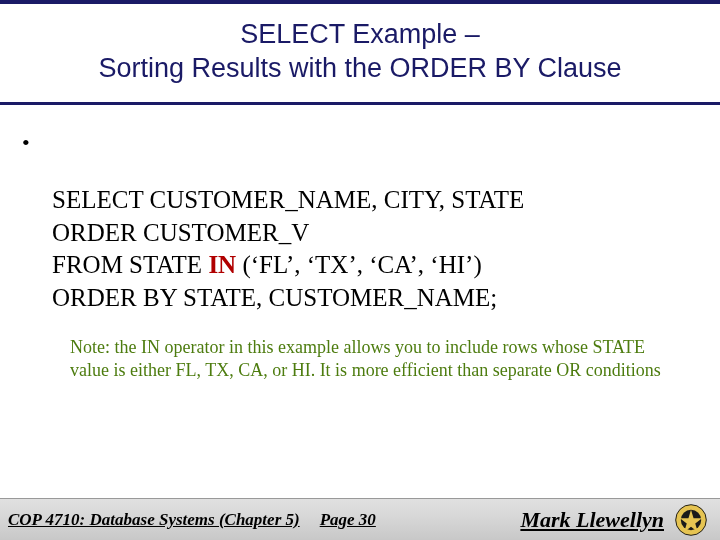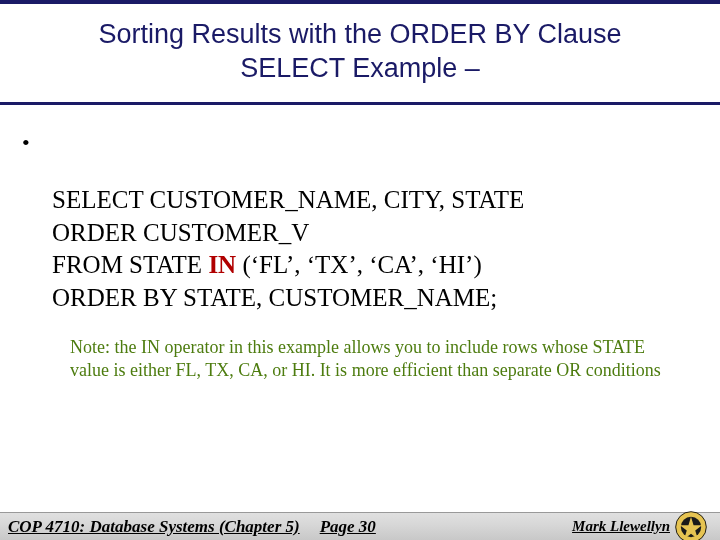--- a/index.html
+++ b/index.html
@@ -53,21 +53,21 @@
   .kw-in { color: #b00000; font-weight: bold; }
   .note-block {
     padding: 22px 38px 0 70px;
     font-size: 18px;
     color: #4d7c0f;
     line-height: 1.25;
   }
   .footer {
     position: absolute;
     left: 0; right: 0; bottom: 0;
-    height: 28px;
+    height: 42px;
     background: linear-gradient(#e0e0e0 0%, #d8d8d8 40%, #c8c8c8 100%);
     border-top: 1px solid #999;
     display: flex;
     align-items: center;
     padding: 0 12px 0 8px;
     font-family: "Times New Roman", Times, serif;
   }
   .footer-left {
     font-weight: bold;
     font-style: italic;
@@ -83,40 +83,40 @@
     font-weight: bold;
     font-style: italic;
     font-size: 17px;
     text-decoration: underline;
     color: #000;
     margin-left: 20px;
   }
   .footer-right {
     font-weight: bold;
     font-style: italic;
-    font-size: 15px;
+    font-size: 22px;
     text-decoration: underline;
     color: #000;
     flex: 0 0 auto;
-    margin-right: 4px;
+    margin-right: 10px;
   }
   .logo {
     width: 34px;
     height: 34px;
     flex: 0 0 auto;
   }
 </style>
 </head>
 <body>
 
 <div class="top-rule"></div>
 
 <div class="title-block">
+  <div>SELECT Example –</div>
   <div>Sorting Results with the ORDER BY Clause</div>
-  <div>SELECT Example –</div>
 </div>
 
 <div class="mid-rule"></div>
 
 <div class="bullet-row">
   <div class="bullet-dot">•</div>
 </div>
 
 <div class="sql-block">
   <div class="sql-line">SELECT CUSTOMER_NAME, CITY, STATE</div>

